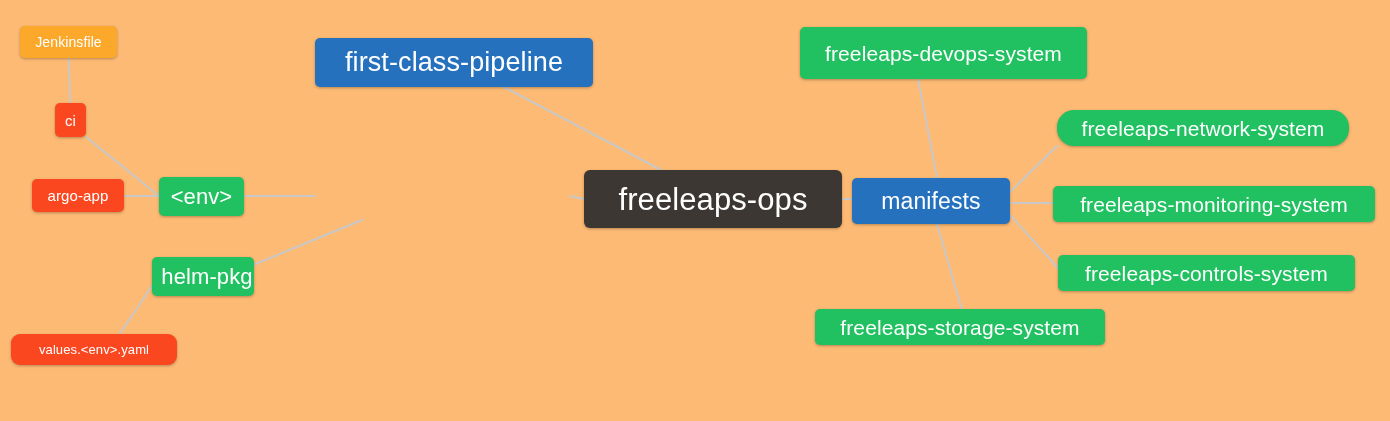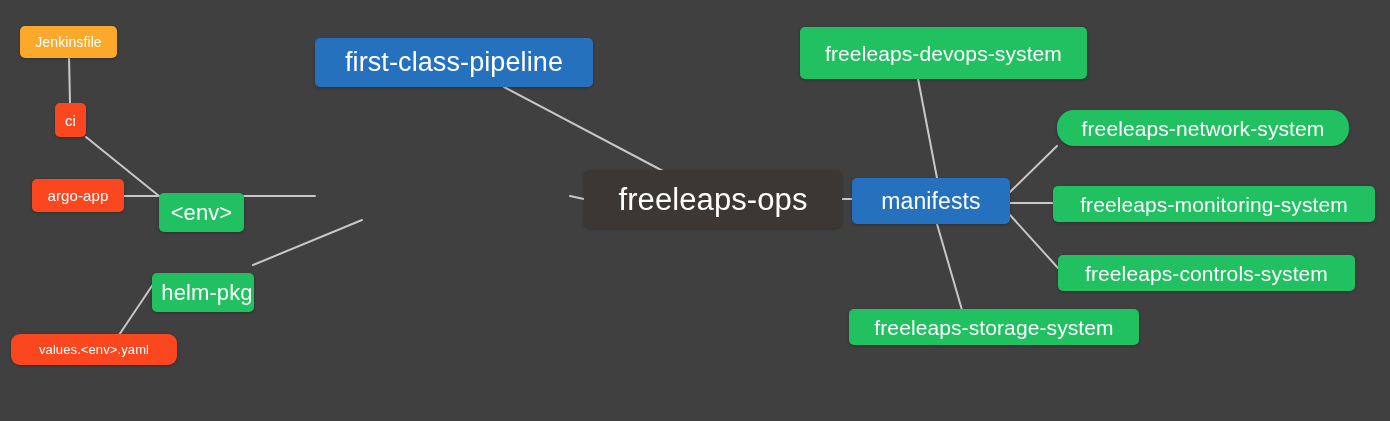--- a/index.html
+++ b/index.html
@@ -9,21 +9,21 @@
     background: #ffffff;
   }
   body {
     font-family: "Liberation Sans", sans-serif;
     -webkit-font-smoothing: antialiased;
   }
   #mindmap-canvas {
     position: relative;
     width: 1390px;
     height: 421px;
-    background: #404040;
+    background: #fdba74;
     overflow: hidden;
     text-align: right;
   }
   #edge-layer {
     position: absolute;
     left: 0;
     top: 0;
     width: 1390px;
     height: 421px;
     pointer-events: none;
@@ -65,21 +65,20 @@
     background: #2571be;
     font-size: 23px;
   }
   .n-green {
     background: #21c161;
     font-size: 21px;
   }
   .n-green-mid {
     background: #21c161;
     font-size: 22px;
-    margin-top: 16px;
   }
   .n-orange {
     background: #fca82a;
     font-size: 14px;
   }
   .n-red {
     background: #fa4720;
     font-size: 15px;
   }
   .n-red-small {
@@ -169,17 +168,17 @@
   </div>
 
   <div class="node n-green" style="left:1053px; top:186px; width:322px; height:36px;">
     <span class="node-label">freeleaps-monitoring-system</span>
   </div>
 
   <div class="node n-green" style="left:1058px; top:255px; width:297px; height:36px;">
     <span class="node-label">freeleaps-controls-system</span>
   </div>
 
-  <div class="node n-green" style="left:815px; top:309px; width:290px; height:36px;margin-left:34px;">
+  <div class="node n-green" style="left:815px; top:309px; width:290px; height:36px;">
     <span class="node-label">freeleaps-storage-system</span>
   </div>
 
 </div>
 
 </body></html>

